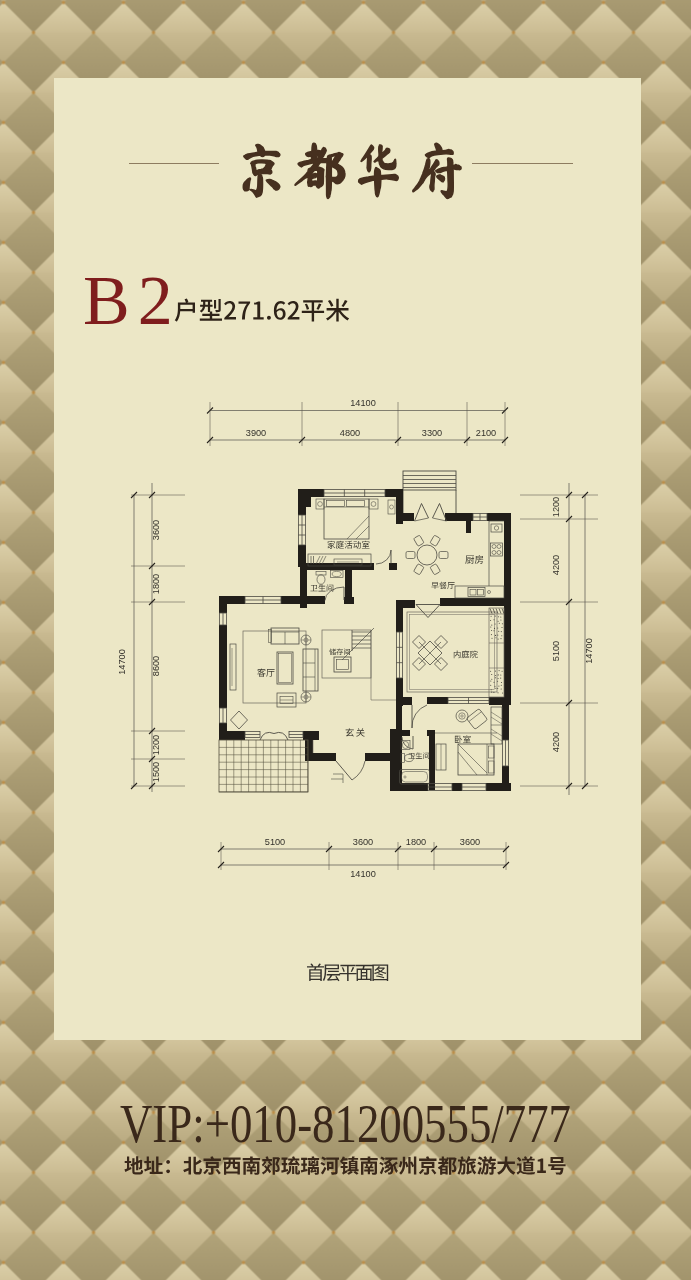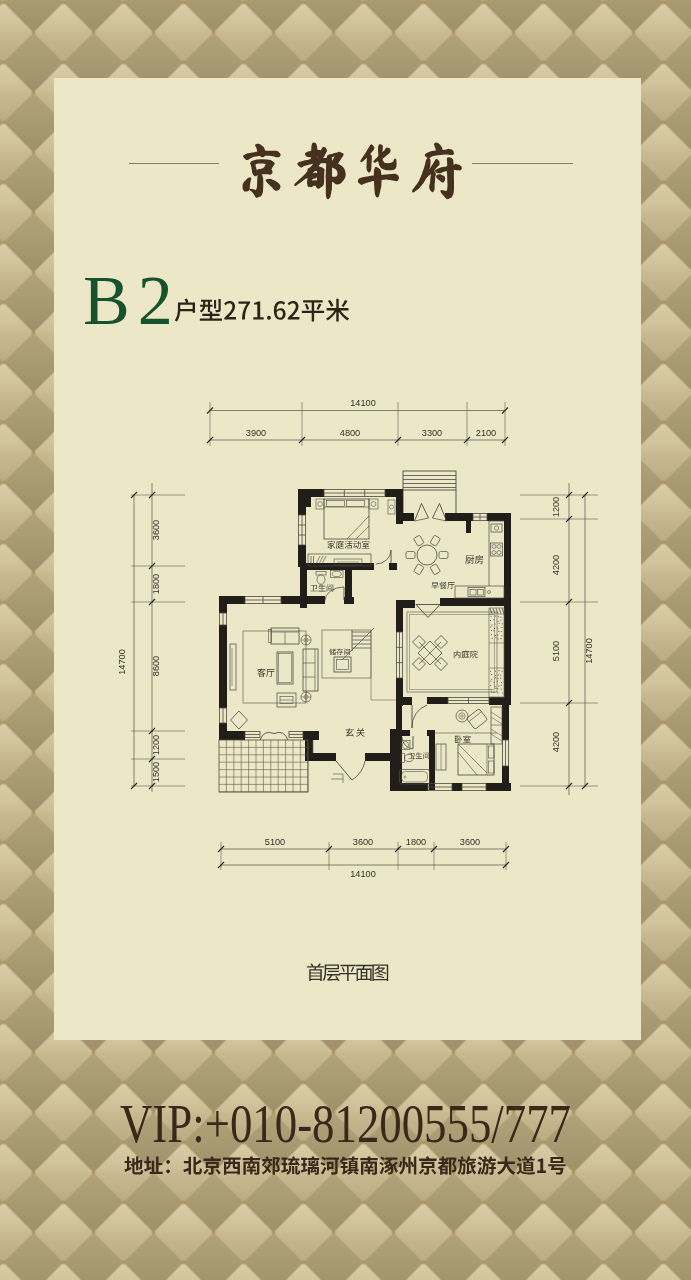--- a/index.html
+++ b/index.html
@@ -33,21 +33,21 @@
 <div class="abs" style="left:54px;top:78px;width:587px;height:962px;background:#ece7c6"></div>
 
 <div class="abs" style="left:129px;top:163px;width:90px;height:1px;background:#8d7c60"></div>
 
 <div class="abs" style="left:472px;top:163px;width:101px;height:1px;background:#8d7c60"></div>
 
 <svg class="abs" style="left:230px;top:128px" width="240" height="84" viewBox="0 0 240 84">
 <path transform="translate(3,63)" d="M36.7 -11.5Q37.9 -11.4 39.1 -10.9Q40.3 -10.5 42.6 -9.2Q43.5 -8.7 45.1 -7.2Q46.6 -5.6 46.7 -5.1Q46.9 -4.4 46.6 -3.5Q46.2 -2.6 45.5 -1.9Q44.6 -1.1 43.6 -1.1Q42.6 -1.1 42.3 -1.4Q42 -1.7 41.5 -1.9Q41 -2 40.7 -2.6Q40.2 -3.3 38.7 -4.9Q37.2 -6.4 36 -7.6Q35.3 -8.1 34.3 -9.3Q33.3 -10.6 33.3 -10.8Q33.3 -11.1 33.8 -11.1Q34.3 -11.1 34.6 -11.3Q35 -11.5 36.7 -11.5ZM17 -12.9Q17.4 -12.8 17.5 -12.2Q17.5 -11.6 17.2 -11.2Q16.9 -10.7 16.6 -8.7L16.2 -5.6Q16.1 -4.6 16 -3.1Q16 -2.1 15.9 -1.7Q15.8 -1.3 15.3 -1Q14.8 -0.3 13.5 -0.2Q12.5 -0.2 12.2 -0.3Q11.9 -0.3 11.4 -0.7Q10.7 -1.3 10.5 -2.2Q10.2 -3.2 10.3 -4.8Q10.3 -6.3 10.7 -7.1Q11.2 -8.2 13.1 -10.2Q15 -12.3 15.8 -12.6Q16.7 -13 17 -12.9ZM27.6 -16.2Q27.9 -16.2 28.4 -15.7Q28.8 -15.2 28.8 -14.8Q28.8 -14.3 29.2 -13.7Q29.5 -13 29.5 -9.3Q29.6 -5.5 29.4 -2Q29.1 1.5 28.9 2Q28.6 2.6 28.3 3.4Q27.8 4.8 25.1 5.6L23.5 6.2L23.1 5.6Q22.7 5.1 22 3.7Q21.4 2.6 20.3 1.3Q19.3 0.1 18.2 -0.6Q17.3 -1.1 17.3 -1.3Q17.4 -1.5 18.3 -1.4Q19.2 -1.3 20.3 -1Q21.4 -0.7 21.7 -0.4Q21.8 -0.2 22.5 -0.2Q24.9 -0.2 24.9 -7.9Q24.9 -10.3 25.1 -13.1L25.3 -15.7L26 -16.1Q26.8 -16.4 27.1 -16.3Q27.4 -16.2 27.6 -16.2ZM29.6 -31Q35.5 -30.8 35.7 -30.6Q35.9 -30.5 36.4 -30.5Q37.2 -30.5 39.1 -29.2Q41 -27.9 41 -27.4Q41 -26.5 39.5 -25.2Q38.7 -24.4 38.5 -23.5Q38.2 -22.6 37.8 -22.1L37.3 -21.5L38.1 -20.7Q38.7 -20 38.7 -19.5Q38.7 -19 38.8 -18.7Q39 -18.3 38.1 -17.7L37.1 -17L34.4 -17.4Q31.8 -17.7 29.6 -17.4Q23.7 -16.7 23.3 -16Q23.1 -15.7 22.5 -15.6Q21.9 -15.5 21.7 -15.7Q21.2 -16 20.6 -17.1Q19.9 -18.2 19.9 -18.6Q19.9 -19.2 19.4 -22.1Q18.9 -25 18.6 -25.9Q18.4 -26.5 18.5 -26.8Q18.6 -27.1 18.1 -27.3Q17.8 -27.5 17.8 -27.6Q17.7 -27.7 18 -28Q18.4 -28.3 18.4 -28.7Q18.4 -29.1 18.8 -29.1Q19.2 -29.1 19.5 -29.4Q19.8 -29.7 20 -29.7Q20.3 -29.7 21.4 -30.1Q22.6 -30.5 24.3 -30.8Q25.9 -31.1 29.6 -31ZM25.6 -28.3Q21.4 -27.6 21.8 -26.3Q22 -25.9 21.9 -25.5Q21.8 -25 21.9 -24.6Q22.6 -23.5 22.8 -21.6Q23 -20.5 23.2 -20.5Q23.5 -20.5 24.8 -20.9Q26.2 -21.4 27.9 -21.5Q29.4 -21.7 30.1 -22.1Q30.8 -22.6 32 -23.8Q33.4 -25.7 33.5 -27.4Q33.5 -27.6 32.2 -28Q31.3 -28.2 28.9 -28.3Q26.5 -28.4 25.6 -28.3ZM27.2 -45.8Q30.3 -44.3 31.5 -40.4L31.7 -39.4L37.4 -39.5L43.1 -39.6L44.2 -39Q45.3 -38.4 45.7 -38Q46.1 -37.7 46.5 -37.2Q47.3 -35.9 46.2 -34.9Q45.7 -34.4 44.4 -34.4Q43.1 -34.4 42.2 -34.9Q41.3 -35.3 39.7 -35.5Q38.1 -35.6 37.1 -35.9Q36 -36.1 34 -36.1H32L31.2 -35.3Q30.4 -34.5 29.8 -34.5Q28.6 -34.5 27.4 -35.6Q27 -35.9 25.9 -35.7Q22.3 -35 21.1 -35Q20.2 -35 19.3 -34.4L16.9 -33.2Q15.6 -32.4 15.4 -32.1Q15.2 -31.8 14.4 -31.7Q14 -31.6 13.7 -31.7Q13.3 -31.8 12.9 -32.3Q12.2 -32.9 11.4 -33.8Q10.7 -34.8 10.7 -35Q10.7 -35.1 11.9 -35.7Q13.1 -36.4 14.1 -36.7Q15.5 -37.2 23.7 -38.4Q24.9 -38.5 25 -38.6Q25.1 -38.7 24.7 -41.1Q24.2 -43.5 23.5 -44.6Q22.9 -45.4 22.8 -45.8Q22.8 -46.2 23.3 -46.3Q23.9 -46.5 25.2 -46.4Q26.4 -46.2 27.2 -45.8Z M81 -47.7Q82.3 -47.5 82.8 -46.4Q83.4 -45.3 83.5 -42.6Q83.5 -41.2 83.5 -40.9Q83.6 -40.6 85.2 -40.6Q86.8 -40.6 87.2 -40.2Q87.7 -39.7 87.7 -39.5Q87.7 -38.9 88.4 -40.2Q88.7 -40.6 88.9 -41.2Q89.7 -42.8 90.1 -42.9Q90.5 -43 90.5 -43.3Q90.5 -43.4 90.7 -43.4Q90.9 -43.4 91.2 -43.3Q91.5 -43.3 91.7 -43.1Q92.5 -42.3 93.1 -40.9Q93.3 -40.1 92.9 -39.6Q92.5 -39 92.4 -38.4Q92.2 -37.9 92 -37.8Q91.9 -37.7 91.4 -36.7Q90.9 -35.8 90.9 -35.6Q90.9 -35.4 90.3 -34.5Q89.6 -33.7 89.6 -33.5Q89.6 -33.3 89.3 -33Q88.9 -32.7 88.9 -32.5Q88.9 -32.3 91.6 -32.3H94.1L94.3 -33.1Q94.6 -34.8 95.3 -35.3Q95.6 -35.6 97 -35.9Q98.4 -36.3 100.2 -36.8Q102 -37.4 103.3 -37.6Q104.6 -37.8 105.1 -38.1Q105.6 -38.4 106 -38.4Q106.3 -38.4 107.2 -38Q108 -37.6 108.5 -37.5Q109.1 -37.4 109.5 -37.1Q109.8 -36.8 109.8 -36.6Q109.9 -36.4 109.6 -35.8Q109.4 -34.9 108.7 -34.2Q108 -33.6 107.6 -32.7Q107.2 -31.8 106.6 -31.1Q106 -30.4 105.5 -29.6Q105 -28.7 104.5 -28.1Q104 -27.6 104 -27.3Q104 -27 105.9 -26Q107.4 -25.3 108.7 -24.1Q110 -22.9 110.6 -21.9Q111.6 -19.7 111.6 -18.9Q111.6 -18.3 111.7 -18.1Q112 -18 111.9 -16.8Q111.9 -15.6 111.7 -14.7Q111 -12.2 110.4 -11.9Q110.1 -11.7 110.1 -11.3Q110.1 -11 109.9 -11Q109.7 -11 109 -10Q107.9 -8.6 106.8 -7.9Q105.7 -7.3 104 -7.3Q103.2 -7.3 102.9 -7.5Q102.6 -7.6 102 -8.2Q101.2 -9 100.3 -9.6Q99.4 -10.2 98.9 -10Q98.5 -9.9 98.4 -9.2Q98.3 -8.6 98.2 -5.1Q98.1 -0.5 97.9 -0.3Q97.7 -0.1 97.5 1.4Q97.4 2.8 97.1 3.6Q96.8 4.4 96.8 5Q96.8 5.6 96.5 5.9Q96.1 6.2 95.8 6.8Q95.5 7.5 95 7.4Q94.6 7.4 94.4 7.1Q94.2 6.9 94 6.1Q93.7 5.3 93.6 3.7Q93.6 2.2 93.6 -4.1Q93.6 -13.1 93.4 -13.9Q93.2 -14.6 93.3 -14.7Q93.5 -14.8 93.6 -19Q93.7 -23.1 93.9 -25.5Q94 -27.9 93.8 -28.2Q93.6 -28.5 90.6 -28.5H87.6L87.1 -27.9L86 -26.7Q85.7 -26.2 85.1 -25.3Q84.4 -24.3 84.4 -24.2Q84.4 -24.1 86.1 -23.8Q87.6 -23.5 88.9 -22.9Q90.1 -22.2 90.5 -21.7Q90.8 -21.3 90.8 -21Q90.9 -20.7 90.7 -20.2Q90.4 -19.2 90.4 -13.5Q90.4 -7.9 90.1 -7Q89.9 -6.2 89.1 -5.4Q88.3 -4.5 87.3 -4.1Q86.4 -3.7 86.4 -3.5Q86.4 -3.2 85.7 -3.1Q85.2 -3 85 -3.1Q84.7 -3.2 84.3 -3.8Q83.6 -4.6 83.4 -5.3L83.3 -6.1L81.6 -6Q80.4 -6 80.1 -5.9Q79.8 -5.8 79.4 -5.2Q78.7 -4.5 77.9 -4.5Q77 -4.5 77 -4.7Q77 -5 76.3 -4.9Q75.5 -4.8 75.4 -5Q75.2 -5.1 75.1 -6.4Q75 -7.6 74.8 -8Q74.6 -8.3 74.8 -9.3Q75 -10.2 75.1 -11.5Q75.2 -12.8 75.2 -13.7Q75.2 -14.6 75.1 -14.7Q74.9 -14.7 74.3 -14.2Q73.7 -13.7 72.2 -12.8Q70.8 -11.9 70.6 -11.6Q70.4 -11.3 67.2 -9.2Q64.1 -7.1 63.2 -6.3Q62.1 -5.3 62 -6.1Q62 -6.4 63 -7.4Q63.9 -8.4 67 -11.2Q72 -15.8 73.7 -17.9Q74.5 -18.9 74.9 -19.3Q75.3 -19.7 75.1 -20.5Q74.9 -21.9 77 -22.7Q77.7 -23 78.2 -23.5Q78.7 -24.1 79.7 -25.4Q81.4 -27.6 81.4 -27.8Q81.4 -28.5 74.7 -26.7Q71.5 -25.8 70.8 -25.6Q70.1 -25.3 69.5 -24.7Q68.8 -24.1 68.5 -24.1Q68 -24.1 66.8 -25Q65.7 -25.9 65.3 -26.6Q65.1 -27.3 65.2 -27.6Q65.3 -27.9 65.9 -28.1Q66.5 -28.4 69 -29.1Q71.6 -29.8 72.8 -30Q74.1 -30.2 75.5 -30.6Q76.9 -31.1 77.7 -31.2L78.5 -31.3V-33.1Q78.5 -34.7 78.3 -34.9Q78.1 -35.1 76.7 -34.6Q75.2 -34.2 73.9 -35.1Q73.4 -35.4 73.1 -36.1Q72.7 -36.7 72.7 -37.3Q72.7 -37.9 76.6 -39Q78.6 -39.5 78.8 -39.8Q79 -40.1 79 -41.8Q79 -43.3 79.3 -45.1Q79.6 -46.9 79.9 -47.4Q80.2 -47.8 81 -47.7ZM84.6 -35.9Q84.1 -35.7 83.8 -34.9Q83.4 -34.1 83.4 -33.2Q83.4 -32.3 83.5 -32.1Q83.6 -31.9 84 -32Q84.5 -32 84.9 -33Q85.2 -34 85.6 -34.8Q86 -35.6 85.8 -35.9Q85.6 -36.2 84.6 -35.9ZM99.1 -34.5 98.2 -34.3 98.2 -31.6Q98.1 -28.5 98.5 -28.5Q98.6 -28.5 98.9 -28.7Q100.7 -31.2 100.7 -31.4Q100.7 -31.5 101.2 -32.2Q101.7 -32.8 102.2 -33.8Q102.7 -34.8 102.7 -35.1Q102.7 -35.3 102.5 -35.3Q102.4 -35.4 102 -35.3Q101.5 -35.3 100.9 -35.1Q100.2 -34.9 99.1 -34.5ZM98.7 -24.5Q98.6 -24.5 98.4 -23.4Q98.3 -22.3 98.3 -21.4Q98.4 -20.5 98.3 -17.2Q98.3 -13.8 98.6 -13.7Q98.9 -13.5 101 -13.5Q102.7 -13.5 103.4 -13.8Q104 -14 104.6 -14.9Q105 -15.4 105.1 -15.9Q105.2 -16.3 105.2 -17.5Q105.1 -19.7 104.2 -21.1Q103.2 -22.5 101 -23.5Q99.8 -24.1 99.4 -24.3Q99 -24.5 98.7 -24.5ZM82.8 -20.8Q81.9 -20.8 81.6 -20.7Q81.4 -20.6 81.1 -20.3Q80.8 -19.8 79.7 -18.8Q78.6 -17.7 78.6 -17.2Q78.6 -16.9 78.7 -16.8Q78.8 -16.8 79.4 -16.8Q80.2 -16.9 80.8 -17.2Q81.5 -17.4 82.4 -17.4Q83.4 -17.3 83.7 -17Q84.2 -16.7 84.1 -15.8Q84 -14.9 83.5 -14.2Q83 -13.7 82.4 -13.4Q81.7 -13.1 79.6 -12.8L78.6 -12.7V-11.2Q78.6 -9.1 79.3 -9.3Q79.4 -9.3 79.5 -9.5Q79.8 -9.7 80.2 -9.7Q80.6 -9.7 81.9 -9.9Q84.2 -10.1 84.2 -9.2Q84.2 -8.8 84.4 -8.8Q84.6 -8.8 84.6 -9Q84.7 -9.3 84.8 -14.7Q84.9 -20.5 84.6 -20.6Q84.3 -20.8 82.8 -20.8Z M142.9 -23.5Q143.3 -23.5 144.5 -22.7Q145.8 -22 146.3 -21.5Q147 -20.9 147 -20.4Q147 -20 147.2 -19.9Q147.3 -19.7 147.4 -17.8Q147.4 -15.8 147.5 -15.6Q147.5 -15.4 149.9 -15.6Q152.3 -15.7 155.9 -15.9Q159.6 -16.1 161.1 -16.5Q162 -16.6 162.3 -16.6Q162.6 -16.6 163 -16.2Q163.6 -15.7 164.1 -15.4Q164.7 -15.2 165 -14.4Q165.4 -13.6 165.1 -12.5Q164.8 -11.4 164.4 -10.9Q163.7 -10.1 161.4 -10.9Q159.1 -11.7 154.6 -12.1Q153.3 -12.2 150.7 -12Q148.2 -11.9 148 -11.6Q147.8 -11.4 147.7 -7.8Q147.5 -4.1 147.4 -3.9Q147.3 -3.7 147.2 -3.2Q147.1 -2.7 146.8 -1.7Q146.6 -0.6 146.2 1.3Q145.8 3.2 145.5 3.9Q145.2 4.7 145.2 5Q145.2 5.2 144.7 5.5Q144.2 5.8 143.7 5.4Q142.7 4.4 142.5 2.3Q142.5 0.7 142.3 -0.3Q142.1 -1.3 141.9 -6Q141.7 -10.6 141.6 -10.8Q141.2 -11.1 136.3 -9.7Q132.6 -8.7 130.3 -7.6L128.6 -6.8L127.1 -7.9L125.7 -9V-10.1Q125.8 -11.3 126.3 -11.6Q127 -12.1 129.1 -12.7Q131.2 -13.3 132.4 -13.5Q133.8 -13.7 135.4 -14Q136.2 -14.2 138.5 -14.6Q140.8 -15 141.4 -15Q141.6 -15 141.6 -17.6Q141.6 -20.1 142.1 -21.8Q142.7 -23.5 142.9 -23.5ZM147.3 -45.9Q148.2 -45.9 148.7 -45.5Q149.1 -45.2 149.1 -44.7Q149.1 -44.2 149 -42Q148.6 -38.8 148.5 -38Q148.5 -37.3 148.7 -37.3Q149 -37.3 150.9 -39.2Q152.7 -41 152.7 -41.3Q152.7 -41.6 153.3 -42.4Q153.8 -42.9 154.3 -42.8Q154.8 -42.8 156 -42.1Q156.6 -41.7 156.7 -41.4Q156.8 -41.2 156.8 -40.5Q156.8 -38.6 155.5 -38Q154.6 -37.6 152.5 -35.6Q151.6 -34.8 150.9 -34.2Q149.9 -33.7 149.3 -32.9Q148.7 -32.2 148.8 -32Q148.9 -31.7 149.1 -30.8Q149.4 -29.9 150.1 -28.8Q150.6 -27.9 151.4 -27.6Q152.2 -27.4 154.7 -27.1Q156.3 -27 158 -27.4Q159.4 -27.8 160.1 -28.4Q160.8 -29 161.3 -30.3Q161.8 -31.4 162.1 -31.6Q162.4 -31.9 162.5 -31.3Q162.5 -31.1 162.6 -30.7Q162.8 -29.4 162.8 -27.1Q162.9 -24.7 162.4 -23.8Q162.1 -23 161.7 -22.7Q161.2 -22.4 159.8 -21.8Q159 -21.5 155.5 -21.6Q152.1 -21.8 150.9 -22.2Q150.1 -22.5 148.9 -23.3Q147.7 -24.2 147.7 -24.5Q147.7 -24.6 147.1 -25.8Q146.4 -26.9 146.3 -28.3Q146.1 -29.6 146 -30Q145.8 -30.5 145.4 -30.5Q145 -30.5 144 -30.1Q142.9 -29.8 142.5 -29.4Q142.3 -29.2 141.9 -29.1Q141.5 -29 141.3 -29.1Q141 -29.2 141 -29.4Q141 -29.6 142.9 -31.5Q144.9 -33.5 145.6 -34.4Q146 -35 146 -35.4Q146.1 -35.8 146 -37.6Q145.4 -44.5 146 -44.7Q146.4 -44.9 146.4 -45.4Q146.4 -45.8 146.5 -45.9Q146.7 -45.9 147.3 -45.9ZM138.3 -45.9Q138.5 -45.9 139.3 -45.2Q140 -44.5 140.4 -43.9Q141.1 -42.4 139.3 -40.5Q138.1 -39.3 137.1 -38Q136 -36.8 136 -36.6Q136 -36.4 136.5 -36.2Q137 -36.1 137.5 -35.6Q137.9 -35.2 138 -34.8Q138.1 -34.3 138.1 -32.8Q138.1 -30.6 137.9 -29Q137.7 -27.4 137.7 -24.4Q137.6 -21.5 137.1 -20.3Q136.6 -19.4 136.3 -19.2Q136 -19 135.5 -19.5Q134.8 -20.2 134.4 -22Q133.9 -23.8 134.2 -24.7Q134.4 -25.4 134.4 -28.6Q134.4 -33 135.2 -35.3Q135.3 -35.5 135 -35.2Q134.5 -34.9 133.5 -33.9Q132.2 -32.4 130.4 -31Q128.6 -29.5 128.3 -29.5Q127.6 -29.5 129.1 -31.7Q130.4 -33.5 132.7 -37.1Q135.1 -40.7 135.5 -41.6Q136.2 -42.7 136.4 -43.1Q136.6 -43.5 137.3 -44.7Q138 -45.9 138.3 -45.9Z M207.5 -16Q208 -15.5 209.4 -15Q210.4 -14.6 210.7 -14.4Q211.1 -14.1 211.2 -13.5L211.5 -12.5Q211.5 -12.1 211.3 -11.2Q211.1 -10.4 210.8 -10.3Q210.4 -10.1 210.4 -9.7Q210.4 -9.4 210.3 -9.3Q210.2 -9.3 209.7 -9.3Q208.8 -9.4 208.3 -9.9Q207.8 -10.5 206.6 -11.4Q205.4 -12.3 204.7 -13Q203.7 -14 203.8 -14.7Q203.8 -14.8 204 -14.8Q204.2 -14.8 204.2 -15.1Q204.1 -15.3 204.9 -15.5Q205.8 -15.7 206.3 -16Q206.9 -16.4 207 -16.3Q207.2 -16.3 207.5 -16ZM201 -19.1Q201.2 -18.5 201.6 -18.2Q202.1 -18 202.1 -16.9Q202.1 -15.8 201.8 -15.3Q201.5 -14.8 201.4 -12.8Q201.3 -9.7 201 -7.5Q200.8 -5.6 200.9 -3.6Q200.9 -2.2 200.9 -1.8Q200.8 -1.4 200.5 -1Q199.9 -0.4 199.9 0.1Q199.9 1 198.5 -0.3Q197.4 -1.3 197.1 -3Q196.7 -4.7 197.3 -6.2Q197.8 -7.4 197.8 -8.4Q197.8 -10 198.3 -14.2Q198.9 -18.3 199.2 -18.8Q199.3 -19 199.6 -19Q199.8 -19 200 -19.3Q200.1 -19.7 200.4 -19.6Q200.8 -19.6 201 -19.1ZM196.6 -31.3Q197 -30.2 196.7 -27Q196.4 -23.8 195.6 -21.5Q195 -19.6 195.2 -19.4Q195.4 -19.3 196.2 -20.4Q196.2 -20.5 196.3 -20.6Q197.2 -21.8 197.4 -21.8Q197.6 -21.8 197.6 -22Q197.6 -22.2 198.6 -23.8Q201.4 -27.8 202.4 -30Q202.7 -30.8 202.9 -31Q203.1 -31.2 203.5 -31.2Q204.5 -31.2 205.4 -29.7Q205.9 -28.9 205.9 -27.6Q205.9 -26.2 205.4 -26Q205 -25.9 204.2 -25.1Q203.5 -24.3 203.1 -23.9Q202.7 -23.6 202.7 -23.4Q202.7 -23.2 201.3 -21.5Q200 -19.8 199.8 -19.8Q199.7 -19.8 198.4 -18.5Q197.2 -17.2 196.8 -17.1Q196.4 -17 195.8 -16.4L194.1 -14.8Q193.5 -14.2 192.6 -13Q191.7 -11.8 191.7 -11.5Q191.7 -11.4 191.1 -10.5Q190.5 -9.6 190.1 -8.7Q189.7 -7.9 189.4 -7.8Q189.1 -7.7 189.1 -7.4Q189.1 -7 185.3 -3.1Q184.1 -1.9 182.5 -0.9Q180.9 0.2 180.5 0.6Q180.1 0.9 180 0.8Q179.8 0.7 179.8 0.1Q179.8 -0.7 180.5 -1.4Q181.1 -2.1 182.1 -3.4Q183.2 -4.8 183.4 -5.1Q184.2 -5.9 184.9 -7Q185.6 -8 185.6 -8.2Q185.6 -8.5 186.2 -9.3Q186.7 -10 186.9 -10.6Q187 -11.1 187.3 -11.5Q187.6 -12 188.6 -14.4Q189.6 -16.8 189.8 -17.3Q190 -18 190.4 -19.2Q191 -20.7 192 -23.9Q192.3 -24.9 192.7 -26.3Q193.8 -31.2 194.2 -31.8Q194.7 -32.4 195.5 -32.2Q196.3 -32 196.6 -31.3ZM216.3 -33Q218.5 -32.8 219.4 -31.1Q219.7 -30.7 219.7 -28.1Q219.8 -25.5 220.1 -25.5Q220.4 -25.4 221.6 -25.9Q222.4 -26.4 222.6 -26.4Q222.9 -26.4 223.4 -26.2Q224.2 -25.8 225.1 -25.7Q225.9 -25.5 226.8 -24.9Q227.8 -24.3 227.9 -23.9Q228.1 -23.5 228.1 -22.8Q228.1 -21.1 225.7 -21.4Q224.3 -21.5 223.2 -21.5Q222.1 -21.5 221.7 -21.8Q221.3 -22.1 220.7 -21.9L220.1 -21.8L220.2 -11Q220.4 -0.3 220 1Q219.7 2.2 219.7 2.6Q219.7 2.9 219.2 3.9Q218.6 4.8 218.4 5.4Q218.2 6 217.8 6Q217.5 6 216.8 6.4Q216.1 6.7 215.9 6.9Q215.8 7.1 215 7.3Q214.3 7.5 214 7.4Q213.8 7.3 213.1 6.5Q212.2 5.5 211.4 4.5Q210.6 3.5 210.3 3.4Q210 3.2 210 2.9Q210 2.6 209.9 2.6Q209.7 2.6 209 1.7Q208.3 0.7 208.2 0.3Q208.1 -0.3 208.8 -0.3Q209.4 -0.3 210.6 0.1Q213.3 1 214.1 0.3Q214.9 -0.2 215.1 -3.2Q215.4 -6.2 215.1 -9.7Q215 -11.3 214.9 -15.9Q214.7 -20.5 214.6 -20.6Q214.5 -20.8 212.8 -20.5Q211.2 -20.2 210.7 -19.9Q210 -19.6 209.6 -19.6Q209.3 -19.6 208.3 -19Q207.2 -18.5 205.8 -18.4Q204.8 -18.4 204.5 -18.4Q204.2 -18.5 203.5 -19.2Q202.7 -20 202.7 -20.3Q202.7 -20.5 204.1 -21.2Q205.4 -21.9 206.9 -22.4Q208.1 -22.8 211 -23.4Q211.4 -23.4 212.2 -23.6Q214.3 -24 214.6 -24.4Q215 -24.8 214.9 -26.6Q214.9 -27.1 214.9 -27.5Q214.8 -30.7 214.6 -31.4Q214.5 -32.1 214.8 -32.6Q215.1 -32.9 215.3 -33Q215.6 -33.1 216.3 -33ZM204.6 -47.3Q206.2 -46.6 207.5 -44.6Q208.9 -42.6 208.9 -41.2Q208.9 -40.2 209.2 -40.2Q212.3 -40.1 215.2 -41.3Q215.9 -41.6 216.3 -41.3Q216.7 -41.1 217.7 -41.1Q218.6 -41.1 218.6 -40.8Q218.6 -40.5 219.3 -40.1Q220.3 -39.5 220.1 -37.6Q220.1 -37.1 220 -36.9Q219.8 -36.8 219.1 -36.8Q218.1 -36.7 216.2 -37Q214.2 -37.3 210 -37.1Q204.3 -36.7 201.3 -36Q198.2 -35.2 196.6 -33.9L195.9 -33.2L194.7 -33.9Q193.8 -34.3 193.1 -35Q192.4 -35.7 192.4 -36.2Q192.4 -36.4 193.7 -37.2Q195 -37.9 196.3 -38.4Q198.7 -39.4 202.4 -39.7Q203.4 -39.8 203.7 -39.9Q204 -40 203.9 -40.2Q203.1 -43 202.9 -43.4Q202.6 -43.7 202.2 -45.1Q201.8 -46.5 201.9 -46.8Q201.9 -47.2 202.5 -47.5Q203 -47.8 203.4 -47.8Q203.8 -47.7 204.6 -47.3Z" fill="#46301f" stroke="#46301f" stroke-width="1.5"></path>
 </svg>
 
-<div class="abs" style="left:83px;top:266px;width:160px;height:70px;font-family:'Liberation Serif',serif;font-size:70px;line-height:70px;color:#14532d;letter-spacing:8px">B2</div>
+<div class="abs" style="left:83px;top:266px;width:160px;height:70px;font-family:'Liberation Serif',serif;font-size:70px;line-height:70px;color:#7f1d1d;letter-spacing:8px">B2</div>
 
 <svg class="abs" style="left:174px;top:295px" width="185" height="32" viewBox="0 0 185 32">
 <path transform="translate(0,24.5)" d="M6.3 -14.8H18.6V-10.4H6.3L6.3 -11.5ZM10.6 -20.3C11.1 -19.3 11.6 -18 11.9 -17H3.9V-11.5C3.9 -7.9 3.6 -2.8 0.7 0.8C1.3 1.1 2.4 1.8 2.8 2.2C5.1 -0.6 5.9 -4.6 6.2 -8.2H18.6V-6.7H21V-17H13L14.4 -17.4C14.1 -18.4 13.5 -19.8 12.9 -20.9Z M40 -19.4V-11.1H42.1V-19.4ZM44.5 -20.6V-9.8C44.5 -9.4 44.4 -9.4 44 -9.3C43.7 -9.3 42.5 -9.3 41.2 -9.4C41.5 -8.8 41.8 -7.9 41.9 -7.3C43.6 -7.3 44.9 -7.3 45.7 -7.7C46.5 -8 46.7 -8.6 46.7 -9.7V-20.6ZM33.9 -17.8V-14.7H31.3V-17.8ZM28.3 -5.7V-3.5H35.8V-0.9H25.8V1.2H48V-0.9H38.2V-3.5H45.5V-5.7H38.2V-8.1H36.1V-12.7H38.6V-14.7H36.1V-17.8H38.1V-19.8H27V-17.8H29.1V-14.7H26.1V-12.7H28.9C28.6 -11.2 27.8 -9.7 25.8 -8.6C26.2 -8.3 27 -7.4 27.3 -7C29.8 -8.4 30.8 -10.6 31.1 -12.7H33.9V-7.6H35.8V-5.7Z M50.3 0H62V-2.4H57.4C56.6 -2.4 55.4 -2.3 54.5 -2.2C58.3 -5.9 61.1 -9.5 61.1 -13C61.1 -16.3 59 -18.4 55.7 -18.4C53.3 -18.4 51.7 -17.4 50.1 -15.7L51.7 -14.2C52.7 -15.3 53.9 -16.2 55.3 -16.2C57.3 -16.2 58.4 -14.8 58.4 -12.9C58.4 -9.9 55.6 -6.4 50.3 -1.6Z M68 0H70.9C71.2 -7.1 71.9 -11.1 76.1 -16.4V-18.1H64.5V-15.7H72.9C69.4 -10.8 68.3 -6.6 68 0Z M79.3 0H89.7V-2.3H86.2V-18.1H84C83 -17.5 81.8 -17 80.1 -16.7V-14.9H83.3V-2.3H79.3Z M94.9 0.3C96 0.3 96.9 -0.5 96.9 -1.7C96.9 -2.8 96 -3.7 94.9 -3.7C93.9 -3.7 93 -2.8 93 -1.7C93 -0.5 93.9 0.3 94.9 0.3Z M106.2 0.3C109.1 0.3 111.6 -2 111.6 -5.6C111.6 -9.5 109.5 -11.3 106.5 -11.3C105.2 -11.3 103.6 -10.5 102.5 -9.2C102.7 -14.4 104.6 -16.1 106.9 -16.1C107.9 -16.1 109.1 -15.6 109.7 -14.8L111.3 -16.5C110.2 -17.6 108.8 -18.4 106.7 -18.4C103.2 -18.4 99.9 -15.6 99.9 -8.7C99.9 -2.6 102.7 0.3 106.2 0.3ZM102.6 -7.1C103.7 -8.7 104.9 -9.2 106 -9.2C107.9 -9.2 108.9 -7.9 108.9 -5.6C108.9 -3.3 107.7 -1.8 106.1 -1.8C104.2 -1.8 102.9 -3.5 102.6 -7.1Z M113.7 0H125.4V-2.4H120.9C120 -2.4 118.8 -2.3 117.9 -2.2C121.7 -5.9 124.5 -9.5 124.5 -13C124.5 -16.3 122.4 -18.4 119.1 -18.4C116.7 -18.4 115.1 -17.4 113.6 -15.7L115.2 -14.2C116.1 -15.3 117.3 -16.2 118.7 -16.2C120.8 -16.2 121.8 -14.8 121.8 -12.9C121.8 -9.9 119 -6.4 113.7 -1.6Z M130.8 -15.2C131.7 -13.5 132.5 -11.2 132.8 -9.8L135.1 -10.5C134.8 -11.9 133.8 -14.1 132.9 -15.8ZM144.9 -15.9C144.4 -14.2 143.3 -11.9 142.5 -10.4L144.5 -9.7C145.4 -11.1 146.5 -13.3 147.4 -15.3ZM127.8 -8.7V-6.4H137.7V2H140.1V-6.4H150.1V-8.7H140.1V-16.9H148.7V-19.2H129.2V-16.9H137.7V-8.7Z M170.9 -19.6C170.1 -17.7 168.7 -15.1 167.5 -13.5L169.5 -12.5C170.7 -14 172.2 -16.5 173.5 -18.6ZM153.9 -18.5C155.3 -16.7 156.6 -14.3 157.1 -12.7L159.4 -13.8C158.8 -15.4 157.4 -17.7 156 -19.4ZM162.3 -20.8V-11.4H152.6V-9.1H160.6C158.5 -5.8 155.1 -2.6 152 -0.9C152.5 -0.4 153.3 0.5 153.7 1.1C156.8 -0.9 160 -4.1 162.3 -7.7V2.1H164.7V-7.8C167.1 -4.3 170.3 -1 173.4 0.9C173.8 0.3 174.6 -0.6 175.2 -1.1C172 -2.8 168.6 -5.9 166.5 -9.1H174.5V-11.4H164.7V-20.8Z" fill="#2e2318"></path>
 </svg>
 
 <svg class="abs" style="left:306px;top:960px" width="90" height="24" viewBox="0 0 90 24">
 <path transform="translate(0,19.5)" d="M4.6 -5.9H14.3V-4H4.6ZM4.6 -7.1V-9H14.3V-7.1ZM4.6 -2.9H14.3V-0.8H4.6ZM4.3 -15.5C4.9 -14.9 5.6 -14 5.9 -13.3H1V-12H8.7C8.5 -11.4 8.4 -10.8 8.2 -10.2H3.2V1.5H4.6V0.4H14.3V1.5H15.8V-10.2H9.7L10.4 -12H18V-13.3H13.2C13.8 -14 14.4 -14.8 14.9 -15.6L13.3 -16C12.9 -15.2 12.2 -14.1 11.6 -13.3H6.6L7.4 -13.8C7 -14.4 6.3 -15.4 5.6 -16Z M22 -8.7V-7.4H32.8V-8.7ZM20.2 -13.8H31.6V-11.5H20.2ZM18.7 -15V-9.5C18.7 -6.5 18.6 -2.2 16.8 0.8C17.1 0.9 17.8 1.3 18.1 1.5C19.9 -1.6 20.2 -6.3 20.2 -9.5V-10.3H33V-15ZM21.7 1.2C22.3 1 23.2 0.9 31.5 0.4C31.7 0.9 32 1.3 32.2 1.7L33.5 1C32.9 -0.1 31.5 -2.1 30.5 -3.6L29.2 -3.1C29.7 -2.4 30.3 -1.6 30.8 -0.8L23.4 -0.3C24.4 -1.4 25.5 -2.8 26.3 -4.1H34.1V-5.4H20.7V-4.1H24.5C23.7 -2.7 22.6 -1.4 22.3 -1C21.9 -0.5 21.5 -0.2 21.2 -0.1C21.3 0.2 21.6 0.9 21.7 1.2Z M35.7 -12C36.4 -10.6 37.2 -8.7 37.5 -7.6L38.8 -8.1C38.5 -9.2 37.8 -11 37 -12.3ZM46.7 -12.4C46.3 -11.1 45.4 -9.1 44.7 -7.9L45.9 -7.5C46.6 -8.7 47.5 -10.5 48.2 -12ZM33.4 -6.6V-5.2H41.1V1.5H42.6V-5.2H50.4V-6.6H42.6V-13.3H49.4V-14.7H34.4V-13.3H41.1V-6.6Z M56 -6.3H60V-4.2H56ZM56 -7.5V-9.6H60V-7.5ZM56 -3H60V-0.8H56ZM49.7 -14.7V-13.3H57C56.9 -12.6 56.7 -11.7 56.5 -10.9H50.6V1.5H51.9V0.5H64.2V1.5H65.6V-10.9H58L58.7 -13.3H66.6V-14.7ZM51.9 -0.8V-9.6H54.7V-0.8ZM64.2 -0.8H61.3V-9.6H64.2Z M71.9 -5.3C73.4 -5 75.4 -4.3 76.4 -3.8L77 -4.8C76 -5.2 74.1 -5.9 72.5 -6.2ZM70 -2.9C72.6 -2.6 75.9 -1.8 77.8 -1.2L78.4 -2.2C76.5 -2.8 73.3 -3.6 70.7 -3.9ZM66.4 -15.1V1.5H67.8V0.7H80.8V1.5H82.2V-15.1ZM67.8 -0.6V-13.8H80.8V-0.6ZM72.7 -13.5C71.7 -11.9 70.1 -10.4 68.4 -9.4C68.8 -9.3 69.2 -8.8 69.5 -8.6C70 -9 70.6 -9.4 71.2 -9.9C71.8 -9.3 72.5 -8.8 73.2 -8.2C71.6 -7.5 69.8 -6.9 68.1 -6.6C68.4 -6.3 68.7 -5.8 68.8 -5.4C70.7 -5.9 72.6 -6.6 74.5 -7.5C76 -6.7 77.8 -6 79.6 -5.6C79.8 -6 80.2 -6.5 80.4 -6.7C78.8 -7 77.1 -7.5 75.6 -8.2C77 -9.1 78.2 -10.2 79 -11.5L78.2 -12L78 -11.9H73.1C73.4 -12.3 73.6 -12.7 73.9 -13ZM72 -10.7 72.1 -10.8H77C76.4 -10.1 75.4 -9.4 74.4 -8.8C73.4 -9.4 72.6 -10 72 -10.7Z" fill="#35322c"></path>
 </svg>
 
 <div class="abs" style="left:0;top:1096px;width:691px;text-align:center;font-family:'Liberation Serif',serif;font-size:54px;line-height:56px;color:#3a281a;transform:scale(0.83,1)">VIP:+010-81200555/777</div>

